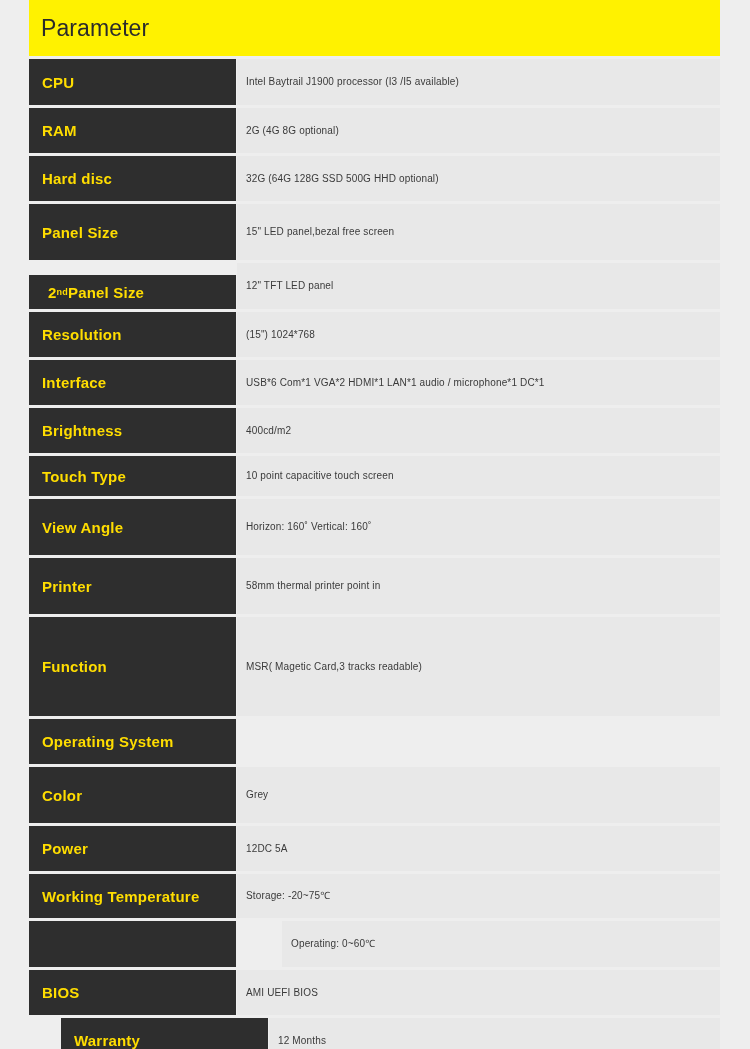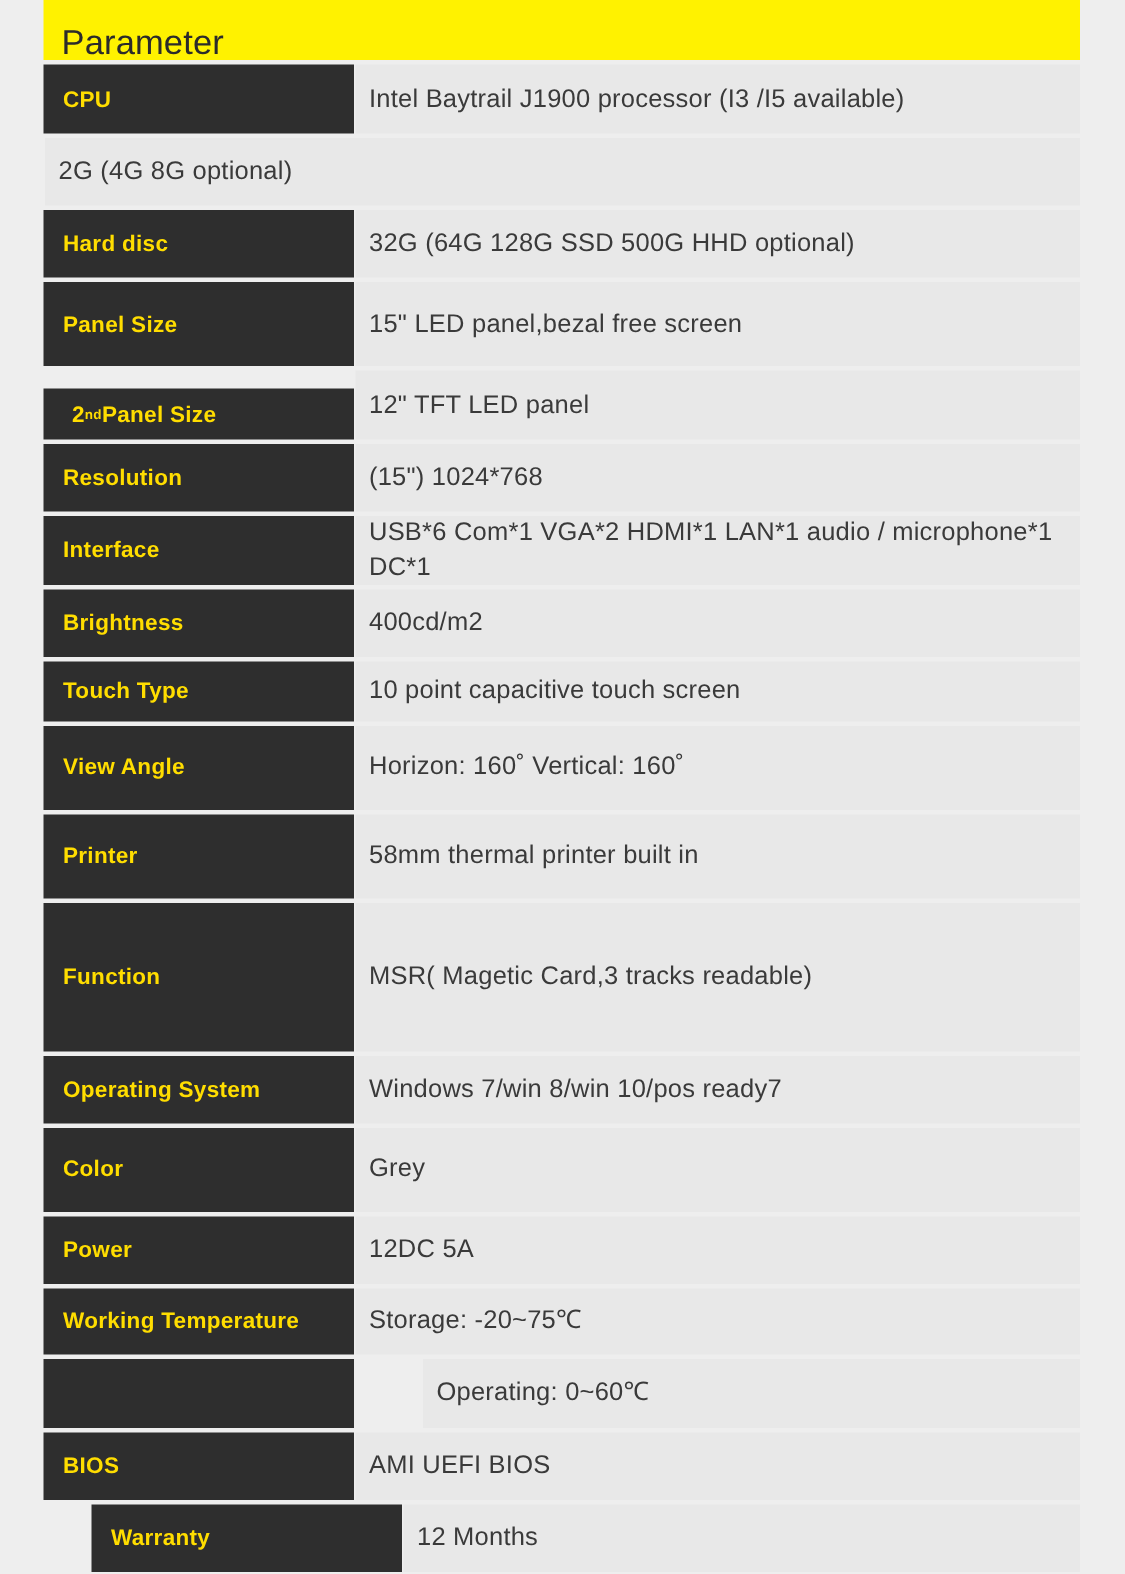--- a/index.html
+++ b/index.html
@@ -14,23 +14,23 @@
     overflow: hidden;
   }
   #spec-sheet {
     position: absolute;
     left: 29px;
     top: 0px;
     width: 691px;
   }
   .header-row {
     background: #fff200;
-    height: 40px;
-    display: flex;
-    align-items: flex-end;
+    height: 56px;
+    display: flex;
+    align-items: center;
     box-sizing: border-box;
     padding-left: 12px;
     margin-bottom: 3px;
   }
   .header-title {
     font-size: 23px;
     color: #2b2b2b;
     font-weight: 400;
     letter-spacing: 0.1px;
     line-height: 1;
@@ -59,21 +59,21 @@
   }
   .cell-label sup {
     font-size: 9px;
     vertical-align: super;
     font-weight: bold;
   }
   .cell-value {
     flex: 1 1 auto;
     background: #e8e8e8;
     color: #3a3a3a;
-    font-size: 17px;
+    font-size: 10px;
     display: flex;
     flex-direction: column;
     justify-content: center;
     box-sizing: border-box;
     padding-left: 9px;
     margin-left: 1px;
     letter-spacing: 0.15px;
   }
   .cell-value .line {
     line-height: 1.35;
@@ -90,20 +90,21 @@
     <div class="header-title">Parameter</div>
   </div>
   <div id="rows-container">
       <div class="spec-row" style="min-height: 46px;">
         <div class="cell-label">CPU</div>
         <div class="cell-value">
           <div class="line">Intel Baytrail J1900 processor    (I3 /I5 available)</div>
         </div>
       </div>
       <div class="spec-row" style="min-height: 45px;">
+        <div class="cell-label">RAM</div>
         <div class="cell-value">
           <div class="line">2G    (4G 8G optional)</div>
         </div>
       </div>
       <div class="spec-row" style="min-height: 45px;">
         <div class="cell-label">Hard disc</div>
         <div class="cell-value">
           <div class="line">32G    (64G 128G SSD 500G HHD optional)</div>
         </div>
       </div>
@@ -145,34 +146,31 @@
       </div>
       <div class="spec-row" style="min-height: 56px;">
         <div class="cell-label">View Angle</div>
         <div class="cell-value">
           <div class="line">Horizon: 160˚ Vertical: 160˚</div>
         </div>
       </div>
       <div class="spec-row" style="min-height: 56px;">
         <div class="cell-label">Printer</div>
         <div class="cell-value">
-          <div class="line">58mm thermal printer built in</div>
+          <div class="line">58mm thermal printer point in</div>
         </div>
       </div>
       <div class="spec-row" style="min-height: 99px;">
         <div class="cell-label">Function</div>
         <div class="cell-value">
           <div class="line">MSR( Magetic Card,3 tracks readable)</div>
         </div>
       </div>
       <div class="spec-row" style="min-height: 45px;">
         <div class="cell-label">Operating System</div>
-        <div class="cell-value">
-          <div class="line">Windows 7/win 8/win 10/pos ready7</div>
-        </div>
       </div>
       <div class="spec-row" style="min-height: 56px;">
         <div class="cell-label">Color</div>
         <div class="cell-value">
           <div class="line">Grey</div>
         </div>
       </div>
       <div class="spec-row" style="min-height: 45px;">
         <div class="cell-label">Power</div>
         <div class="cell-value">

